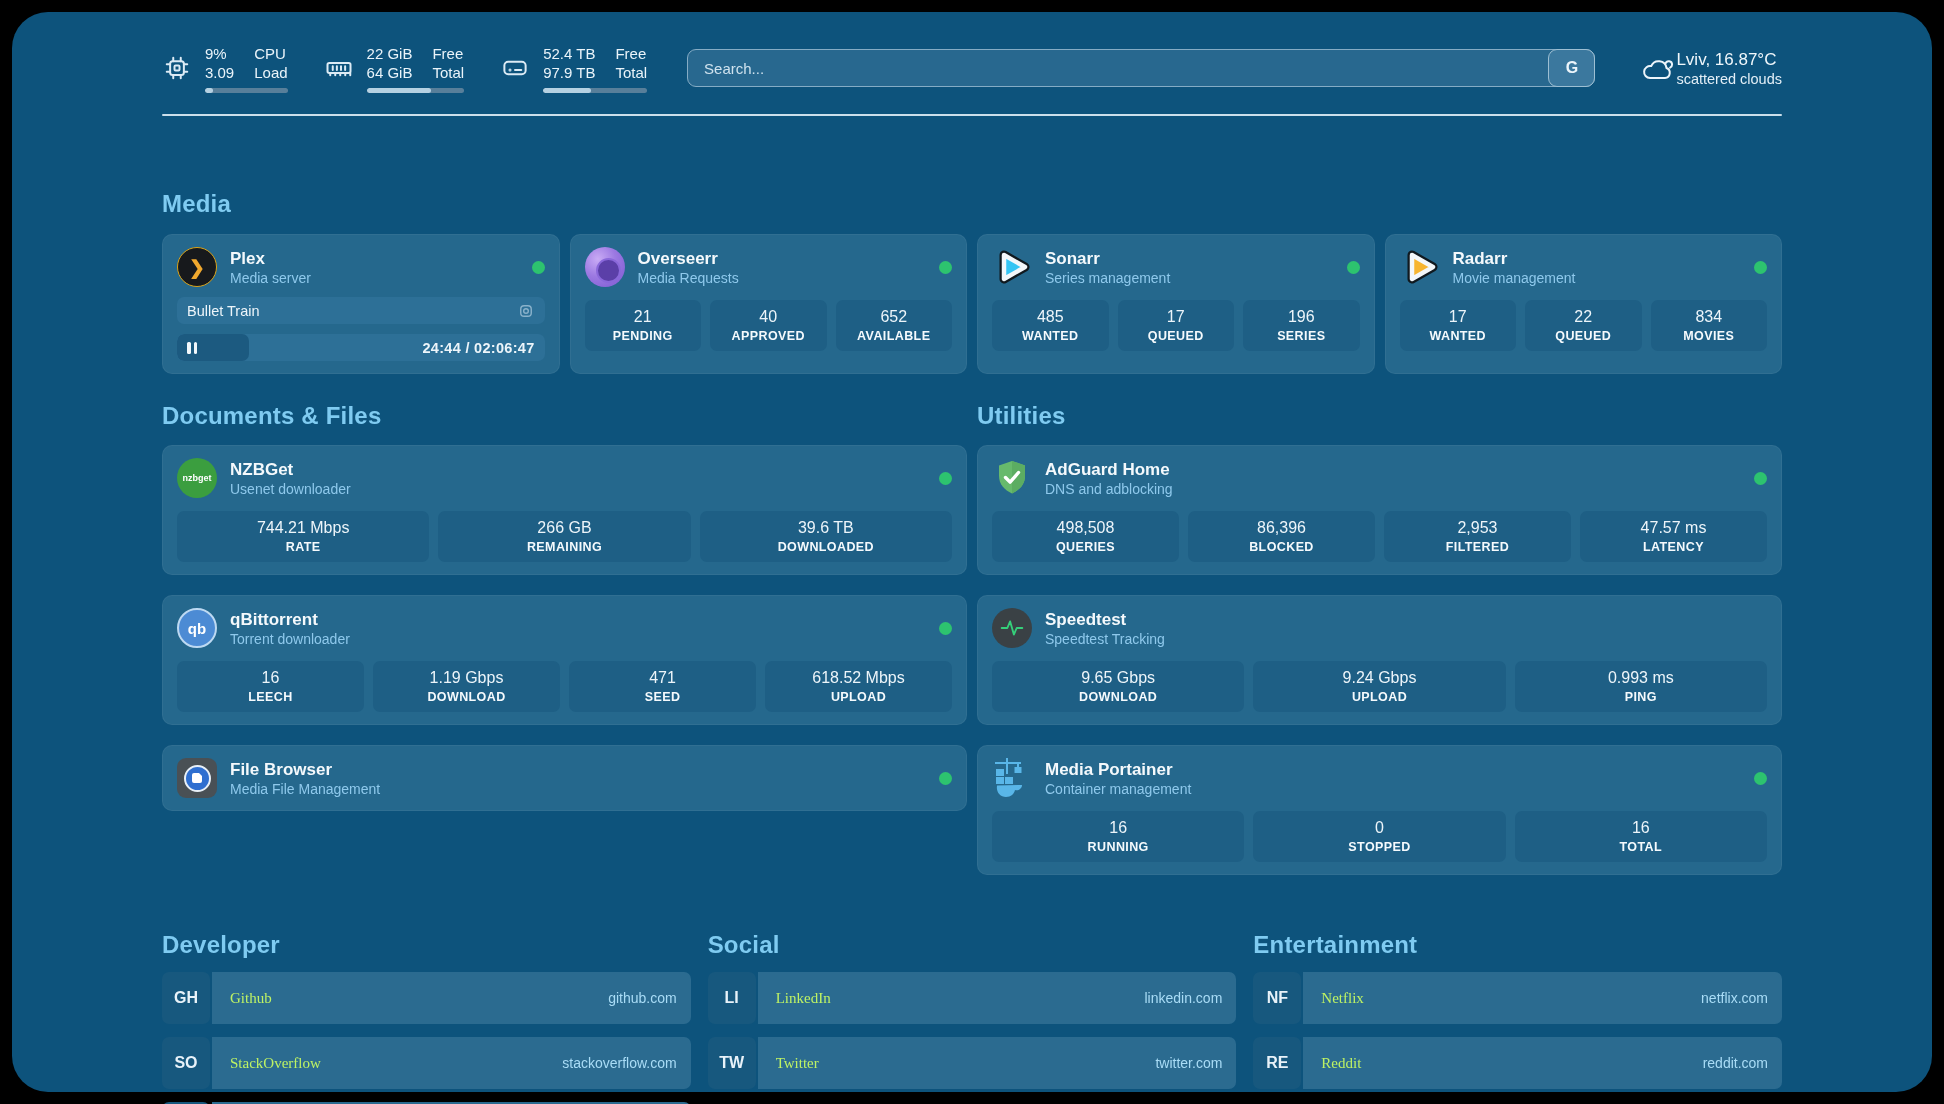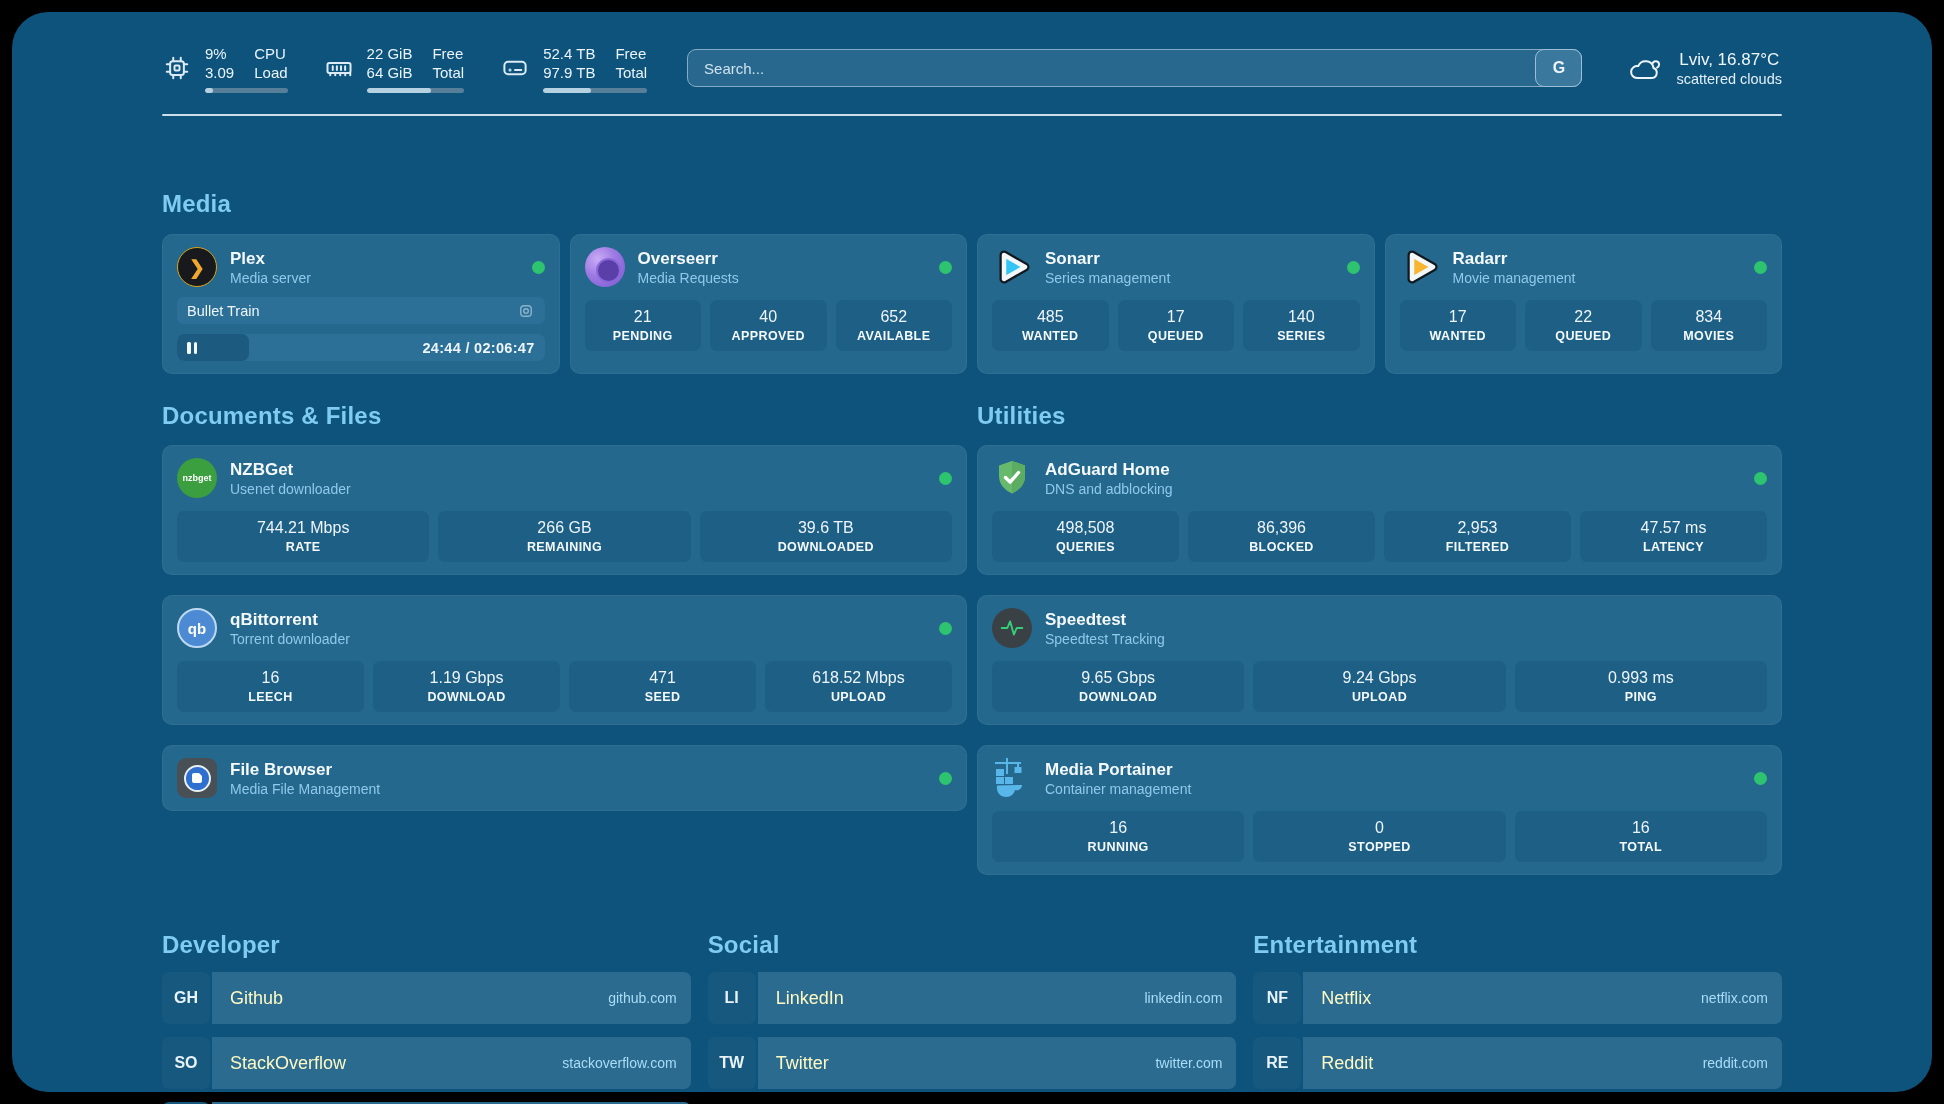--- a/index.html
+++ b/index.html
@@ -41,21 +41,21 @@
     font-family:"Liberation Sans", sans-serif;
     outline:none;
   }
   .search-input::placeholder { color:#CFE2EE; opacity:1; }
   .g-btn {
     position:absolute; right:0; top:0; height:38px; width:47px;
     background:#3B789E; border:1px solid #9DBFD3; border-radius:9px;
     display:flex; align-items:center; justify-content:center;
     color:#ECF5FB; font-size:16px; font-weight:bold; cursor:pointer;
   }
-  .weather { display:flex; align-items:center; gap:13px; color:#F0F7FB;text-align:center; }
+  .weather { display:flex; align-items:center; color:#F0F7FB; }
   .weather-icon { width:36px; height:30px; }
   .weather-icon svg { width:100%; height:100%; }
   .weather-loc { font-size:17px; line-height:21px; }
   .weather-cond { font-size:14.5px; line-height:18px; color:#E3EFF7; }
 
   .divider { height:2px; background:#CBDFEB; margin-top:16px; border-radius:1px; }
 
   
   .section-title { color:#7FCBF1; font-size:24px; font-weight:600; letter-spacing:.2px; }
   .media-section { margin-top:74px; }
@@ -105,21 +105,21 @@
   .link-badge {
     width:48px; flex:none; background:#17587E; border-radius:7px;
     display:flex; align-items:center; justify-content:center;
     color:#E8F2F9; font-size:16px; font-weight:600;
   }
   .link-body {
     flex:1; background:#2B6B90; border-radius:0 7px 7px 0; margin-left:2px;
     display:flex; align-items:center; justify-content:space-between;
     padding:0 14px 0 18px;
   }
-  .link-name { color:#fef9c3; font-size:18px; }
+  .link-name { color:#bef264; font-size:15px;font-family:Liberation Serif, serif; }
   .link-domain { color:#A9DCF6; font-size:14px; }
 
   
   .ic-plex { width:40px;height:40px;border-radius:50%;background:#17191C;border:1.5px solid #D9A41B;
              display:flex;align-items:center;justify-content:center;color:#F0A82E;font-size:19px;font-weight:bold; }
   .ic-overseerr { width:40px;height:40px;border-radius:50%;
              background:radial-gradient(circle at 32% 30%, #C9ABF5 0%, #9C79E2 45%, #7A57D0 100%);
              position:relative; }
   .ic-overseerr::after { content:""; position:absolute; left:11px; top:11px; width:21px; height:21px;
              border-radius:50%; background:#5B3FA8; border:2px solid #8A68DA; }
@@ -316,21 +316,21 @@
         <div class="tiles">
           <div class="tile">
             <div class="tile-value">485</div>
             <div class="tile-label">WANTED</div>
           </div>
           <div class="tile">
             <div class="tile-value">17</div>
             <div class="tile-label">QUEUED</div>
           </div>
           <div class="tile">
-            <div class="tile-value">140</div>
+            <div class="tile-value">196</div>
             <div class="tile-label">SERIES</div>
           </div>
         </div>
       </div>
 
       <div class="card">
         <div class="card-head">
           <div class="app-icon">
             <svg viewBox="0 0 40 40">
               <path d="M12 8 L33 20 L12 32 Z" fill="none" stroke="#10191F" stroke-width="9" stroke-linejoin="round"></path>

